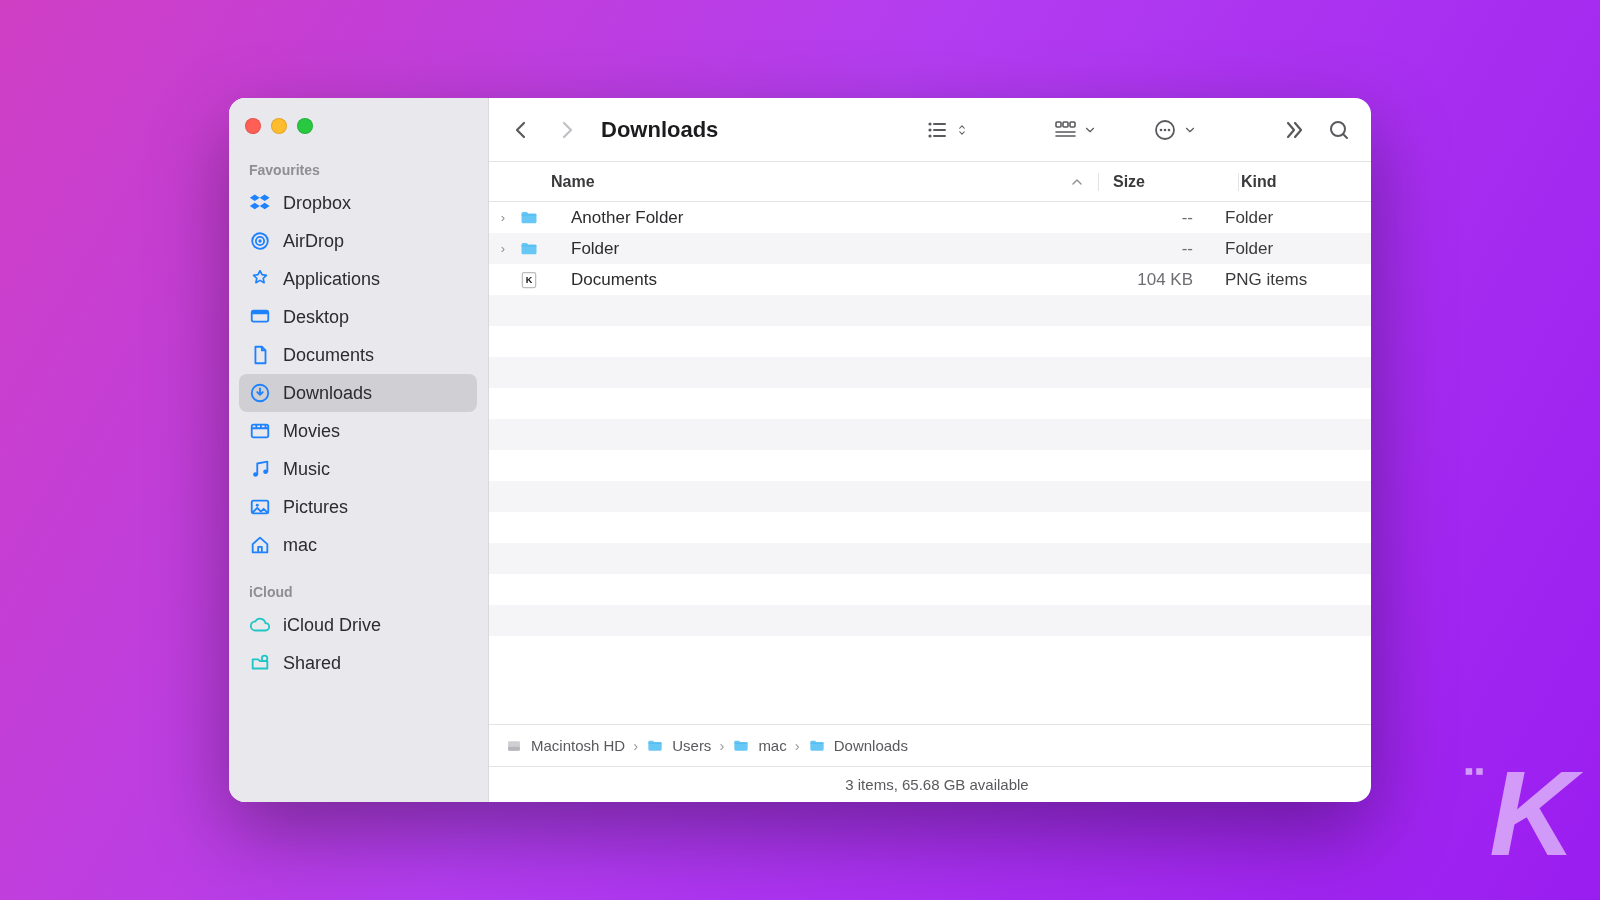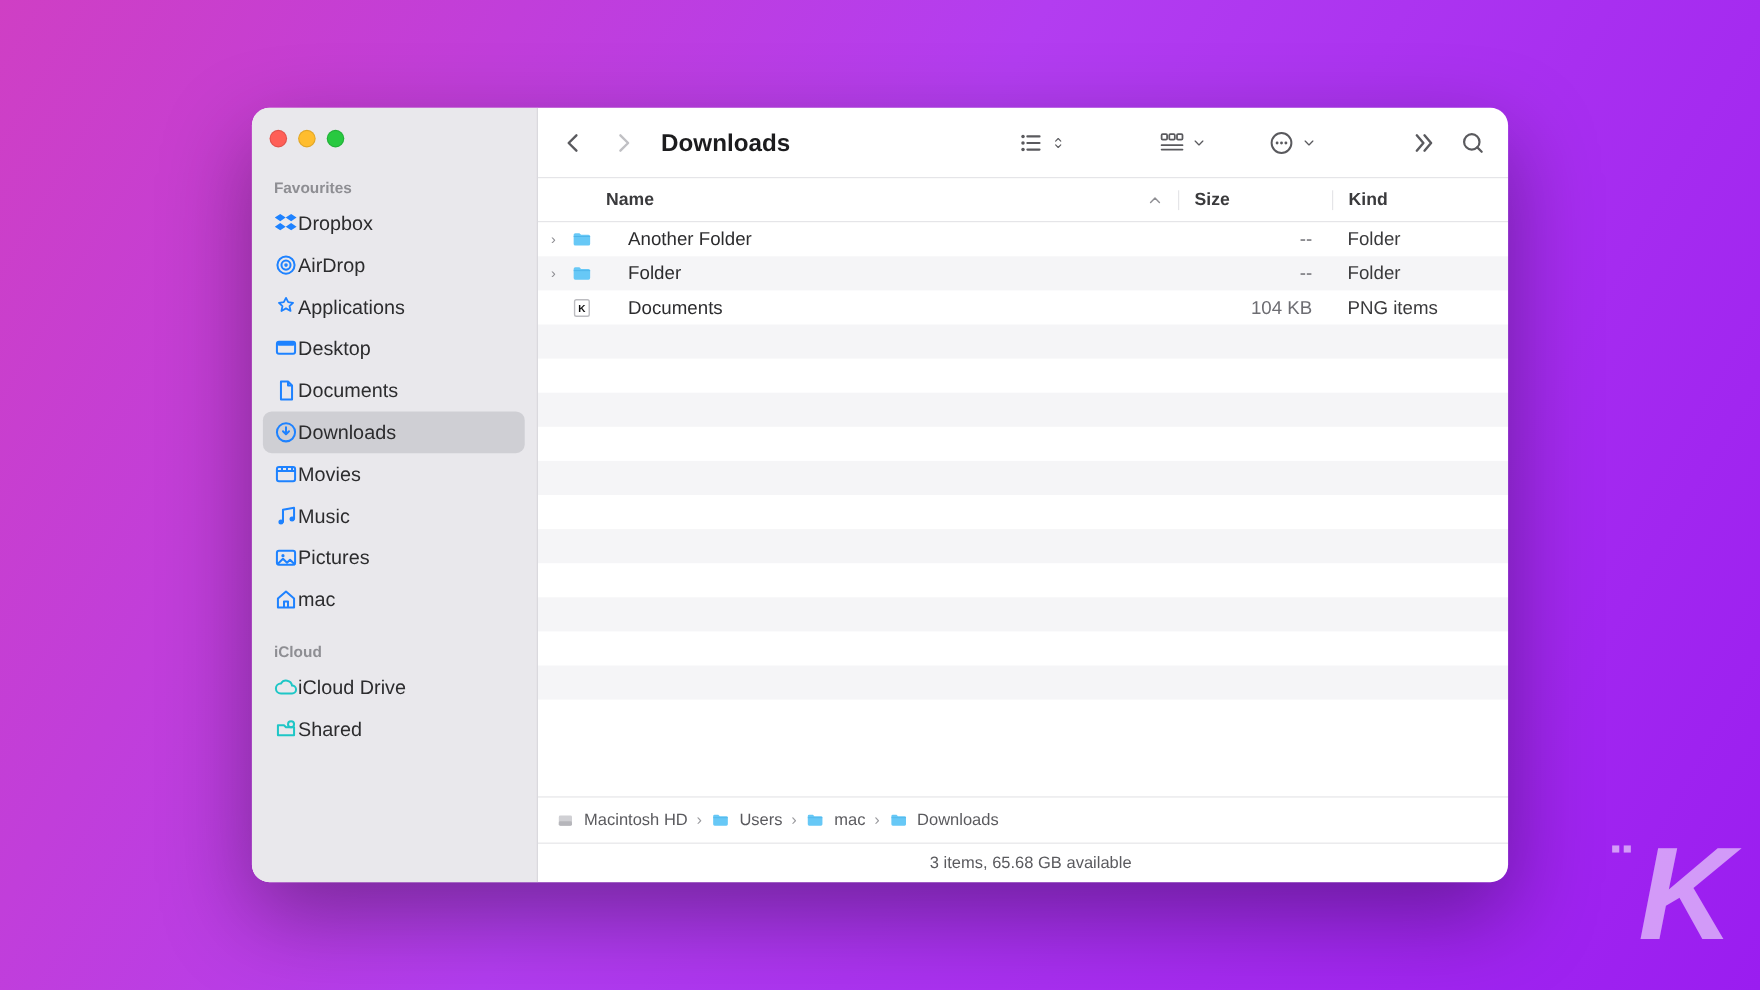--- a/index.html
+++ b/index.html
@@ -24,21 +24,21 @@
   padding:14px 11px 20px 10px; flex-shrink:0;
 }
 .traffic { display:flex; gap:10px; padding:6px 6px 22px 6px; }
 .tlight { width:16px; height:16px; border-radius:50%; }
 .tlight.red{background:#ff5f57;box-shadow:inset 0 0 0 1px rgba(0,0,0,.12);}
 .tlight.yellow{background:#ffbd2e;box-shadow:inset 0 0 0 1px rgba(0,0,0,.12);}
 .tlight.green{background:#28c940;box-shadow:inset 0 0 0 1px rgba(0,0,0,.12);}
 
 .sect-label { color:#8e8e93; font-size:14px; font-weight:700; padding:6px 10px 6px 10px; }
 .side-item {
-  display:flex; align-items:center; padding:8px 10px; border-radius:8px;
+  display:flex; align-items:center; gap:12px; padding:8px 10px; border-radius:8px;
   font-size:18px; color:#2c2c2e; cursor:default;
 }
 .side-item.active { background:#cfcfd4; }
 .side-item .icon { width:22px; height:22px; flex-shrink:0; display:flex; align-items:center; justify-content:center; }
 .side-item .icon svg { width:22px; height:22px; }
 
 .main { flex:1; display:flex; flex-direction:column; }
 .toolbar {
   height:64px; border-bottom:1px solid #e3e3e6; display:flex; align-items:center;
   padding:0 16px; gap:14px;
@@ -47,21 +47,21 @@
 .tbtn svg { width:24px; height:24px; }
 .title { font-size:22px; font-weight:700; color:#1c1c1e; margin-left:4px; margin-right:auto; }
 
 .headerrow {
   height:40px; border-bottom:1px solid #e3e3e6; display:flex; align-items:center;
   font-size:16px; color:#3a3a3c; font-weight:700;
 }
 .col-name { flex:1; padding-left:62px; display:flex; align-items:flex-end; }
 .col-sort { width:42px; display:flex; justify-content:center; color:#8e8e93; }
 .col-size { width:140px; border-left:1px solid #e3e3e6; padding-left:14px; font-weight:400; color:#3a3a3c;}
-.col-kind { width:160px; border-left:1px solid #e3e3e6; padding-left:14px; font-weight:400; color:#3a3a3c;}
+.col-kind { width:133px; border-left:1px solid #e3e3e6; padding-left:2px; font-weight:400; color:#3a3a3c;}
 .headerrow .col-size,.headerrow .col-kind{font-weight:700;}
 .headerrow .col-name{font-weight:700;}
 
 .filelist { flex:1; overflow:auto; }
 .row {
   height:31px; display:flex; align-items:center; font-size:17px; color:#2c2c2e;
 }
 .row:nth-child(even){ background:#f5f5f7; }
 .row .disclosure { width:28px; display:flex; justify-content:center; color:#8e8e93; font-size:13px; }
 .row .ficon { width:24px; height:20px; margin-right:10px; display:flex; align-items:center; justify-content:center;}

